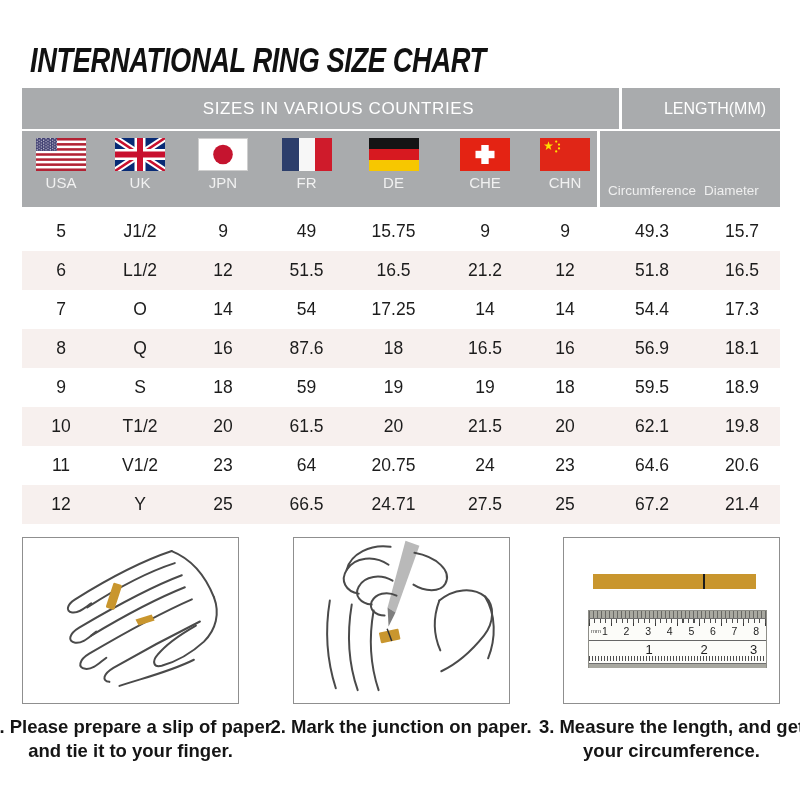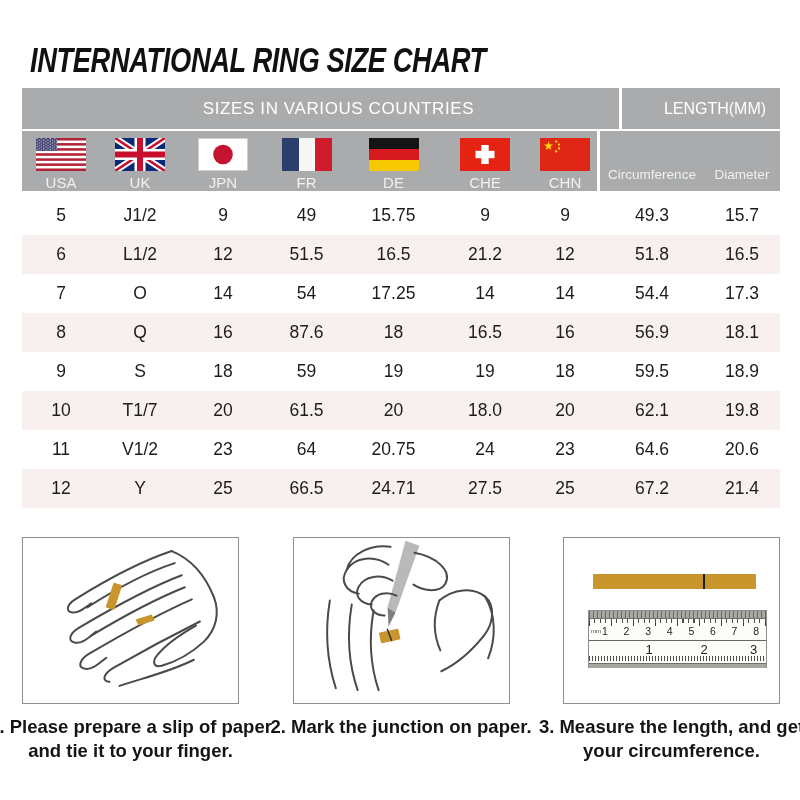--- a/index.html
+++ b/index.html
@@ -17,29 +17,29 @@
     font-size:35px;font-weight:bold;font-style:italic;
     letter-spacing:-0.5px;color:#111;white-space:nowrap;
     transform:scaleX(0.78);transform-origin:left center;
   }
 
   .size-table{position:absolute;left:22px;top:88px;width:758px;}
   .thead-top{display:flex;height:43px;background:var(--header-gray);border-bottom:2px solid #fff;}
   .th-left{width:600px;border-right:3px solid #fff;display:flex;align-items:center;justify-content:center;
     color:#fff;font-size:17px;letter-spacing:0.6px;padding-left:36px;}
   .th-right{flex:1;display:flex;align-items:center;justify-content:center;color:#fff;font-size:16px;padding-left:28px;}
-  .thead-bot{display:flex;height:60px;background:var(--header-gray);}
+  .thead-bot{display:flex;height:76px;background:var(--header-gray);}
   .countries{width:578px;border-right:3px solid #fff;display:grid;
     grid-template-columns:78px 80px 86px 81px 93px 90px 70px;}
   .country-col{display:flex;flex-direction:column;align-items:center;padding-top:7px;}
   .flag{width:50px;height:33px;display:block;}
   .country-label{color:#f1f1f1;font-size:15px;margin-top:4px;line-height:1;}
   .length-cols{flex:1;display:flex;align-items:flex-end;padding-bottom:9px;color:#efefef;font-size:13.5px;}
   .len-circ{width:104px;text-align:center;}
-  .len-dia{width:76px;text-align:center;}
+  .len-dia{width:76px;}
 
   .tbody{font-size:17.5px;color:var(--text);padding-top:5px;}
   .trow{display:grid;grid-template-columns:78px 80px 86px 81px 93px 90px 70px 104px 76px;
     height:39px;align-items:center;text-align:center;}
   .trow.stripe{background:var(--row-stripe);}
 
   .steps{position:absolute;left:22px;top:537px;width:758px;display:flex;justify-content:space-between;}
   .step{width:217px;}
   .step-box{height:167px;border:1.5px solid #8f8f8f;background:#fff;position:relative;overflow:hidden;}
   .step-box svg{display:block;width:100%;height:100%;}
@@ -219,25 +219,25 @@
           <div>18</div>
           <div>59</div>
           <div>19</div>
           <div>19</div>
           <div>18</div>
           <div>59.5</div>
           <div>18.9</div>
         </div>
         <div class="trow stripe">
           <div>10</div>
-          <div>T1/7</div>
+          <div>T1/2</div>
           <div>20</div>
           <div>61.5</div>
           <div>20</div>
-          <div>18.0</div>
+          <div>21.5</div>
           <div>20</div>
           <div>62.1</div>
           <div>19.8</div>
         </div>
         <div class="trow">
           <div>11</div>
           <div>V1/2</div>
           <div>23</div>
           <div>64</div>
           <div>20.75</div>

